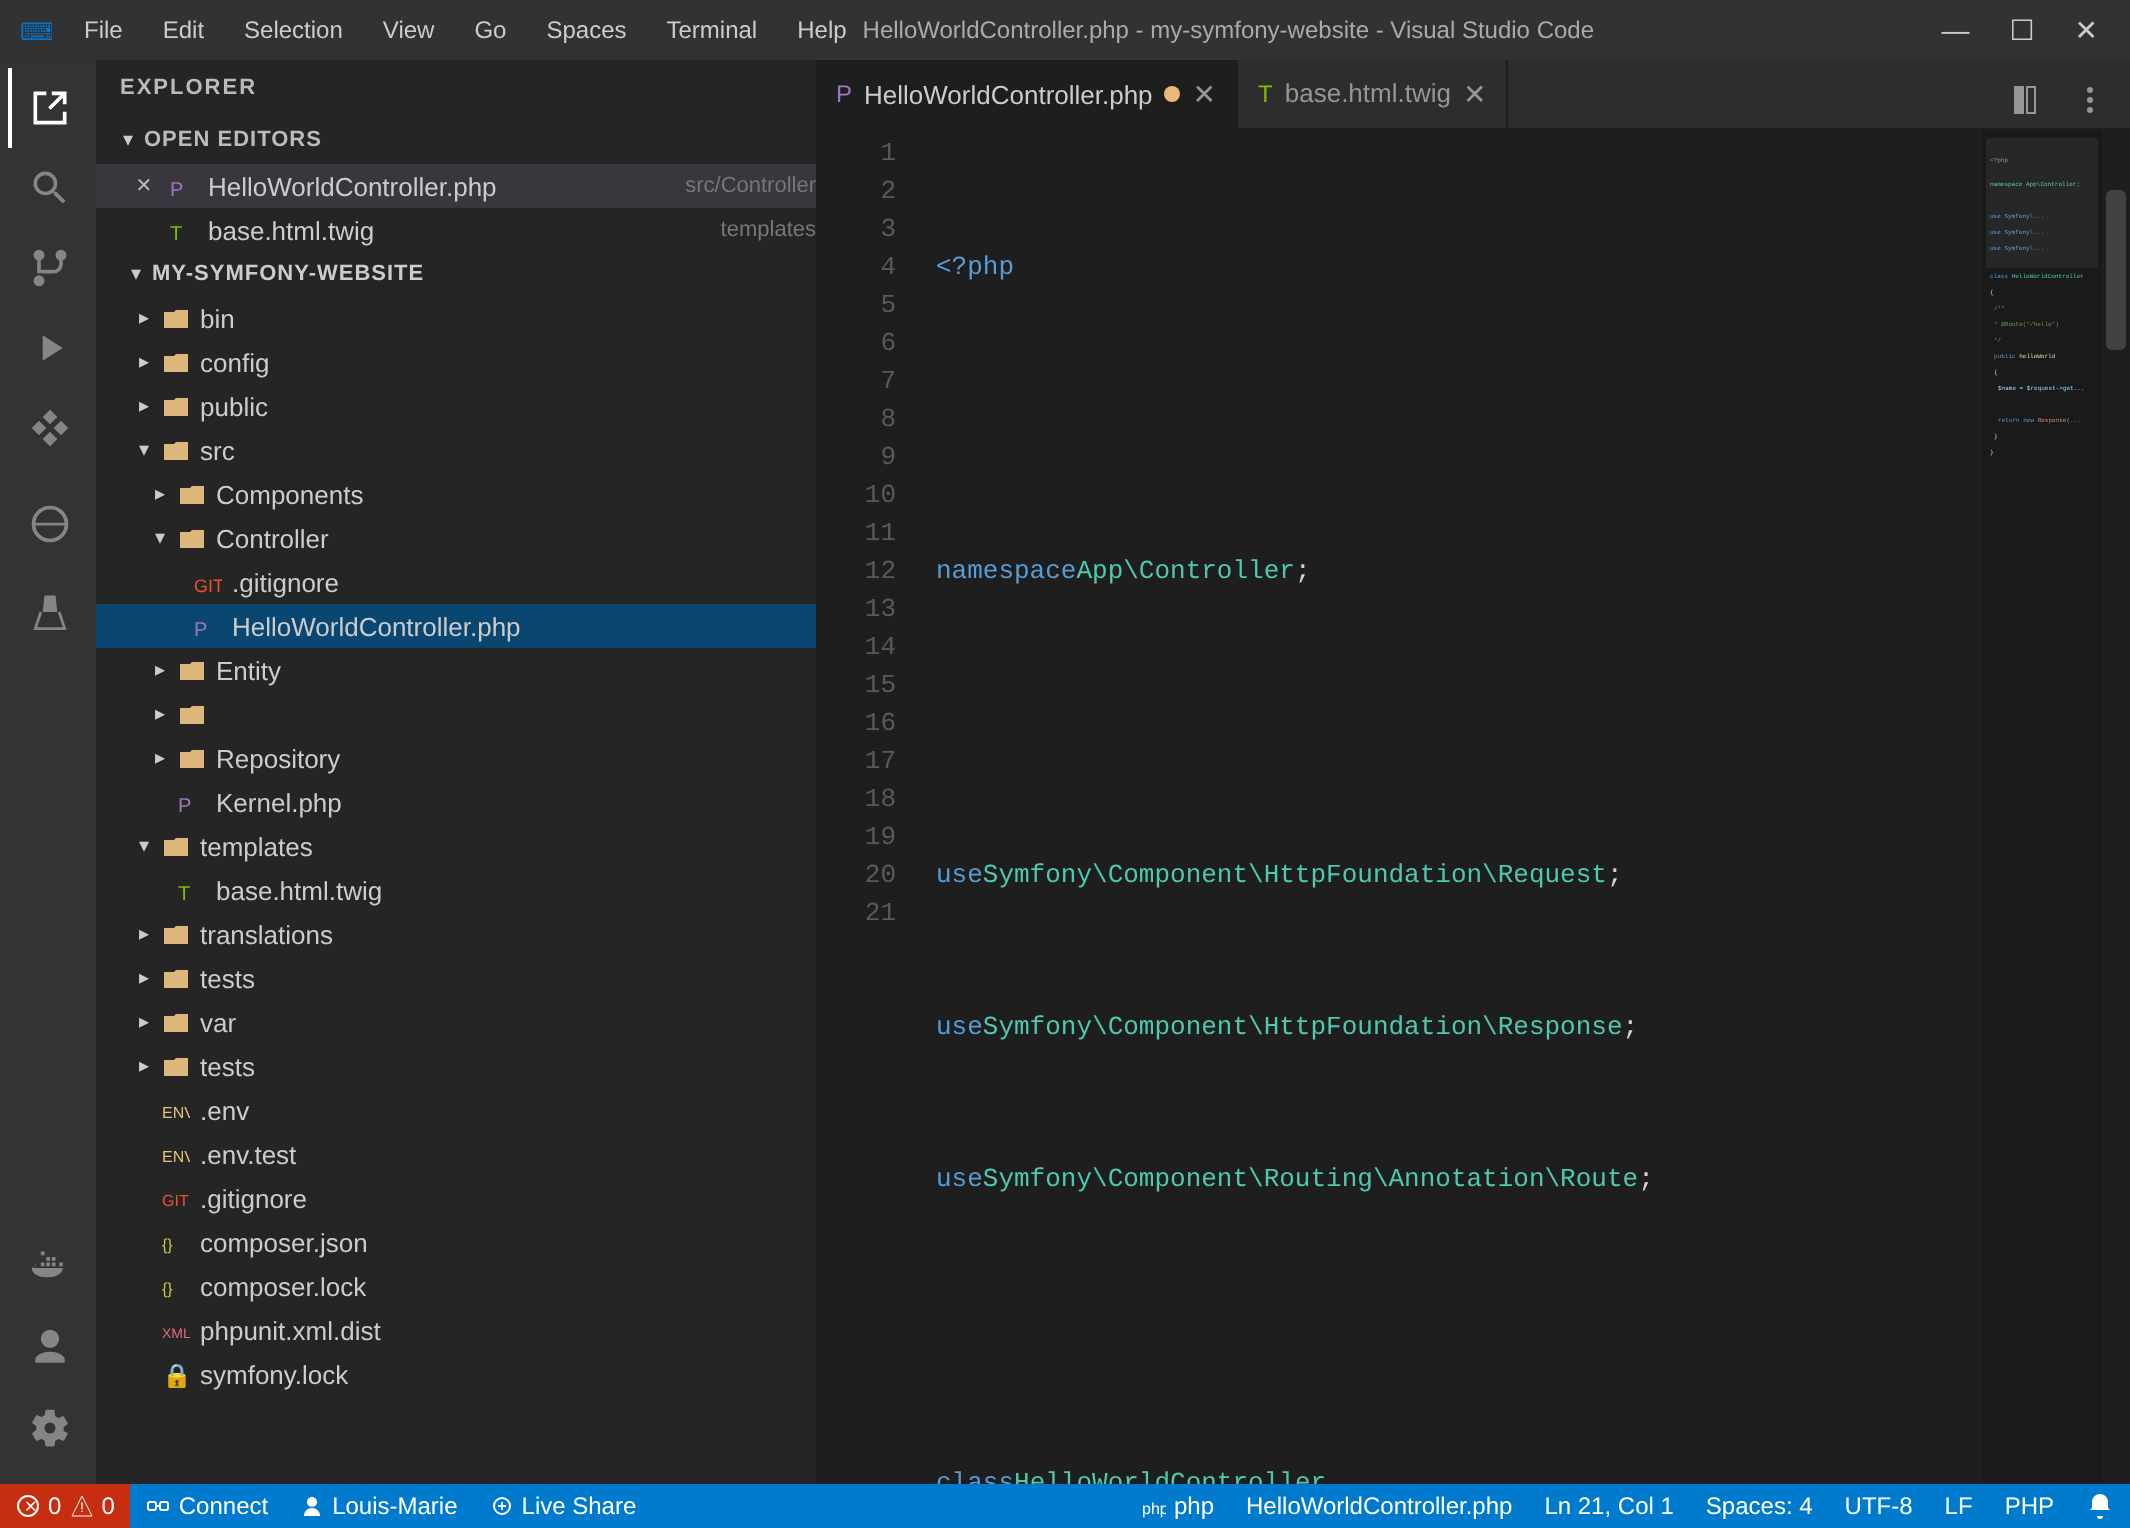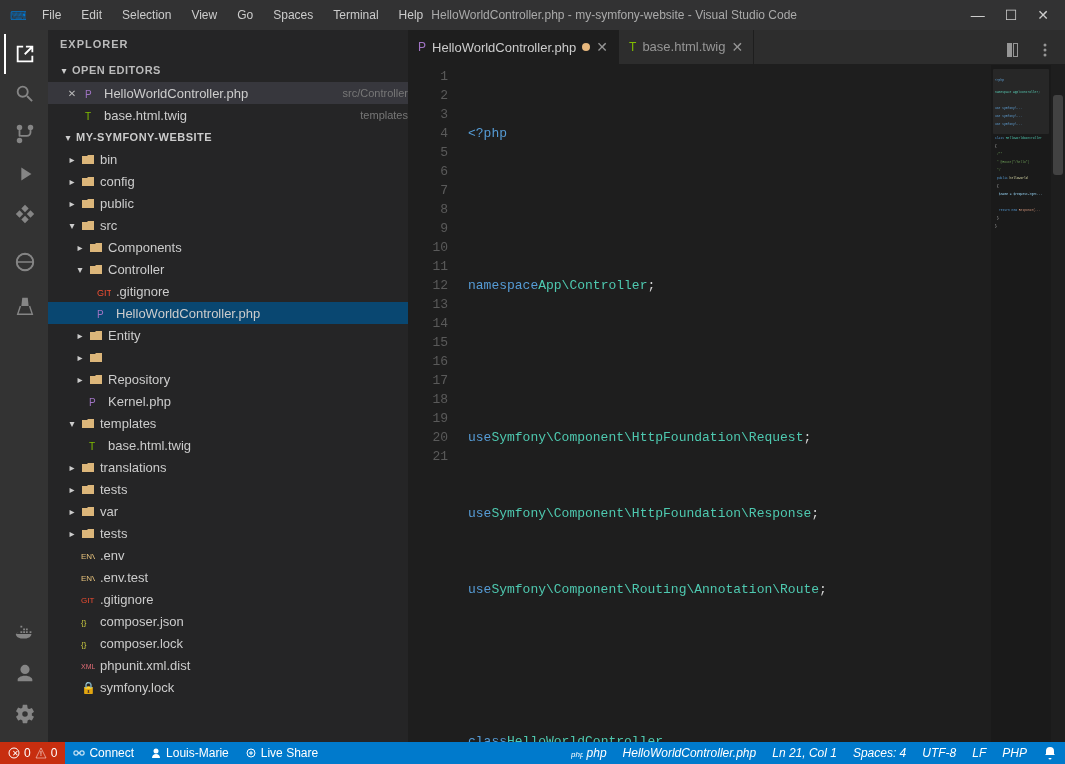--- a/index.html
+++ b/index.html
@@ -347,21 +347,20 @@
       display: flex;
       align-items: center;
       gap: 4px;
       cursor: pointer;
       white-space: nowrap;
     }
     .status-right {
       margin-left: auto;
       display: flex;
       align-items: center;
-      font-style: italic;
     }
     .status-errors { background: #c72e0f; }
 
     
     .open-editors-header {
       display: flex;
       align-items: center;
       padding: 4px 8px;
       cursor: pointer;
       text-align: center;

